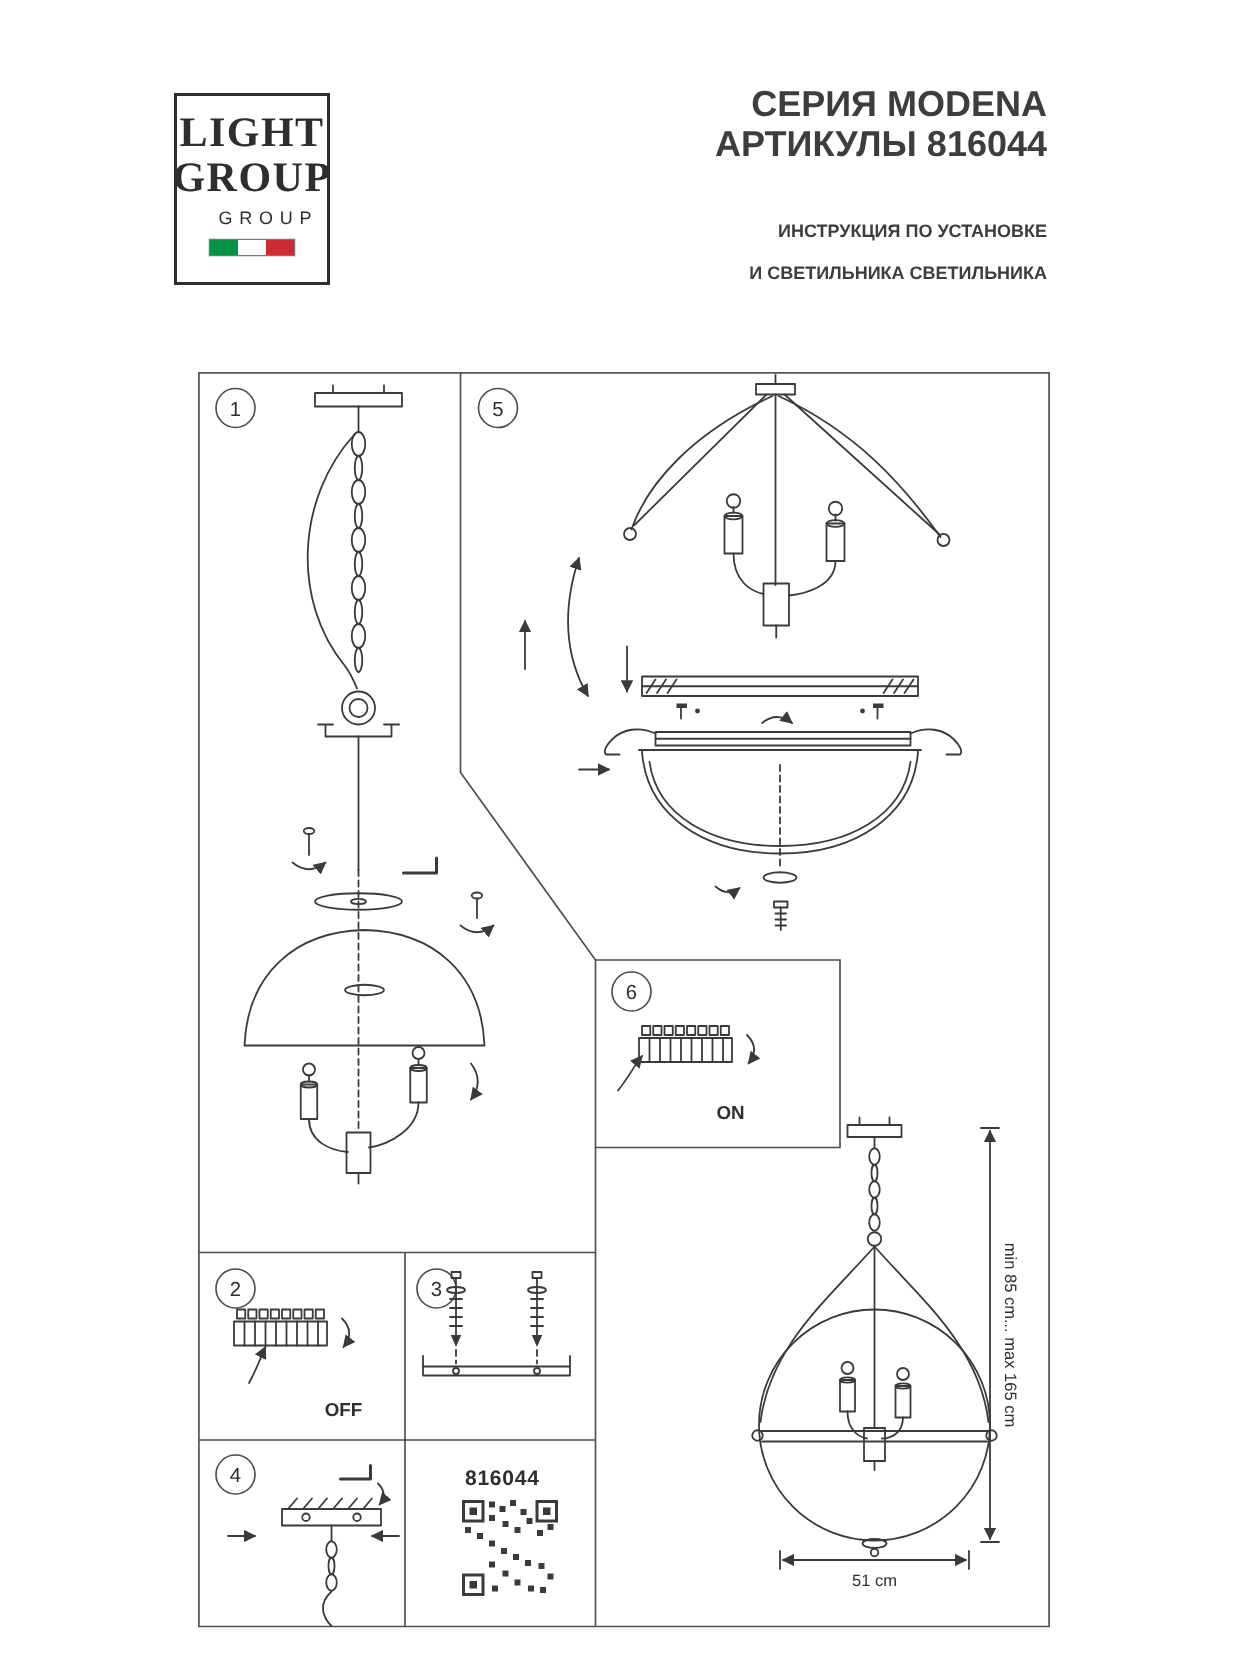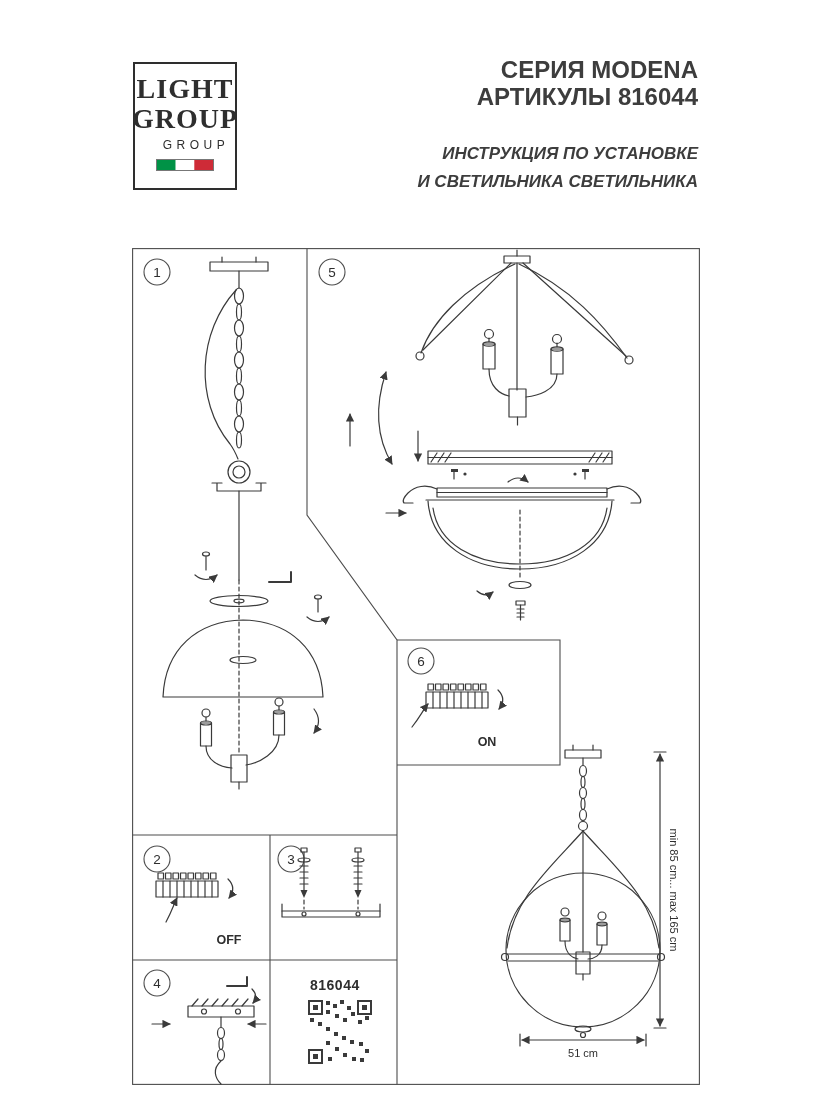--- a/index.html
+++ b/index.html
@@ -1,28 +1,28 @@
 <!DOCTYPE html>
 <html><head>
 <meta charset="utf-8">
 <style>
   html,body{margin:0;padding:0;background:#ffffff;}
   .page{position:relative;width:826px;height:1108px;background:#ffffff;overflow:hidden;
         font-family:"Liberation Sans","DejaVu Sans",sans-serif;}
   
-  .logo-box{position:absolute;left:133px;top:62px;width:104px;height:128px;border:2px solid #2e2e2e;
+  .logo-box{position:absolute;left:116px;top:62px;width:104px;height:128px;border:2px solid #2e2e2e;
             display:flex;flex-direction:column;align-items:center;padding-top:10px;box-sizing:border-box;}
   .logo-word{font-family:"Liberation Serif","DejaVu Serif",serif;font-weight:700;font-size:28px;
              line-height:30px;letter-spacing:1px;color:#2e2e2e;}
   .logo-group{font-size:12px;letter-spacing:4.5px;color:#2e2e2e;margin-top:4px;margin-left:22px;}
   .logo-flag{margin-top:7px;display:block;}
   
   .header{position:absolute;top:56px;right:128px;text-align:right;color:#3d3d3d;font-weight:700;}
   .hline{font-size:24px;line-height:27px;white-space:nowrap;}
-  .hline.big{font-size:17px;line-height:28px;font-style:italic;}
+  .hline.big{font-size:12px;line-height:28px;}
   .hgap{height:30px;}
   
   .diagram-svg{position:absolute;left:132px;top:248px;width:568px;height:837px;}
   .bd{stroke:#4d4d4d;stroke-width:1.1;fill:none;}
   .bd2{stroke:#3a3a3a;stroke-width:2;fill:none;}
   .ln{stroke:#3a3a3a;stroke-width:1.2;fill:none;stroke-linecap:round;stroke-linejoin:round;}
   .fl{fill:#3a3a3a;stroke:none;}
   .dash{stroke-dasharray:4 3;}
   .thick{stroke-width:2;}
   .diagram-svg text{font-family:"Liberation Sans","DejaVu Sans",sans-serif;fill:#2e2e2e;stroke:none;}

